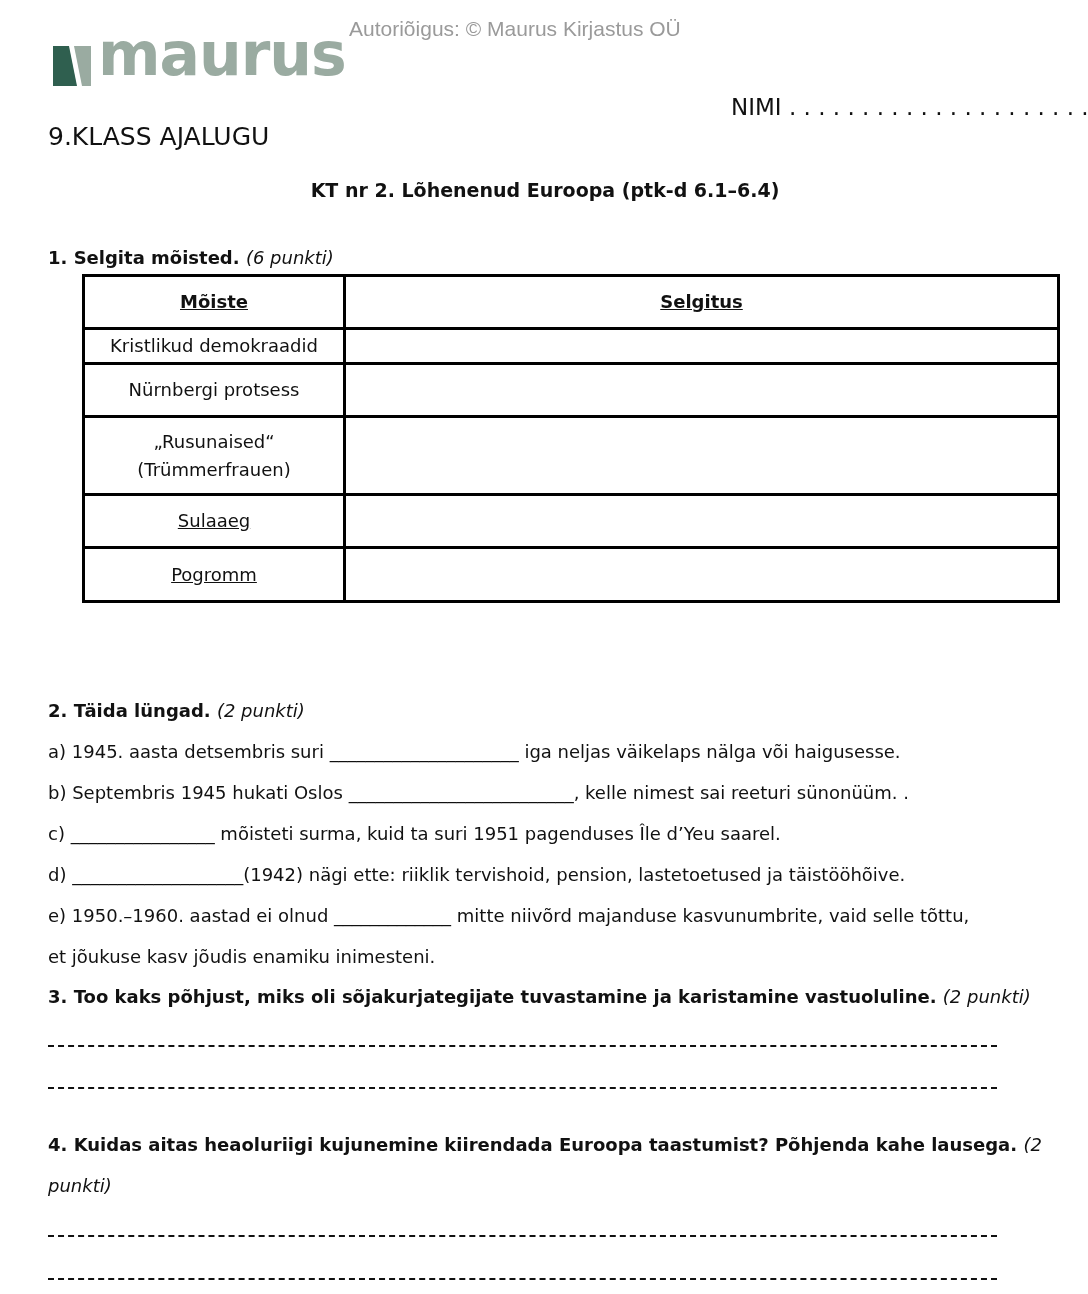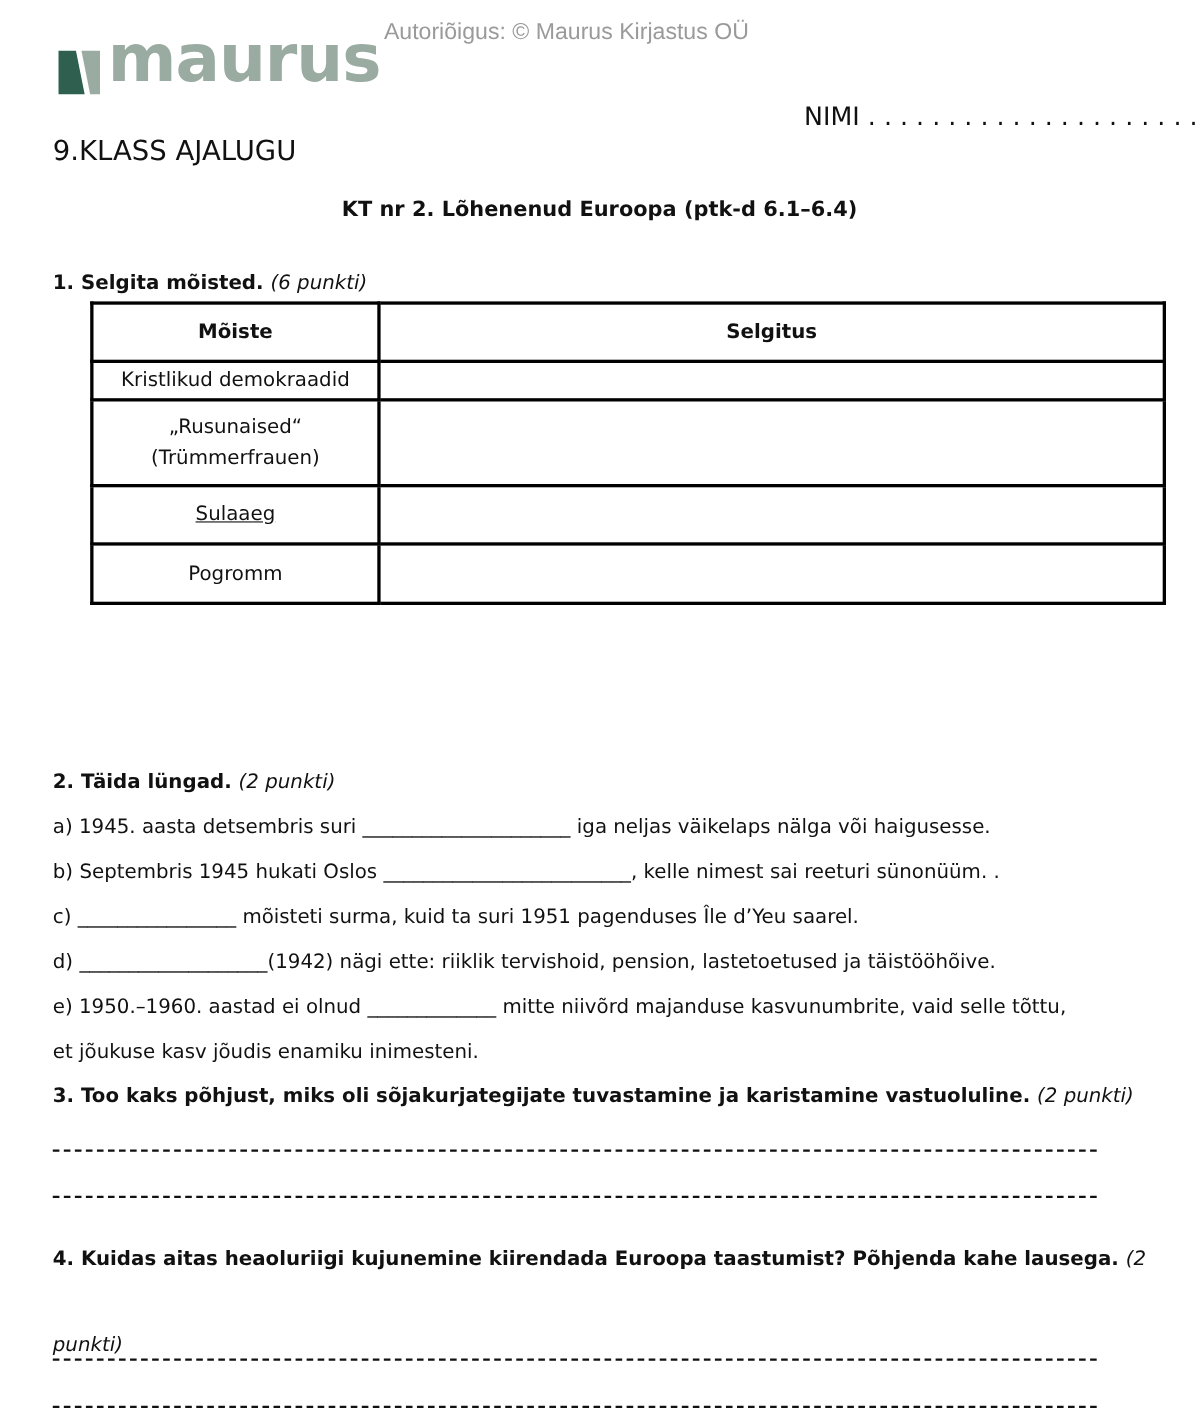--- a/index.html
+++ b/index.html
@@ -84,21 +84,21 @@
       table-layout: fixed;
     }
     table.terms td, table.terms th {
       border: 3px solid #000000;
       text-align: center;
       vertical-align: middle;
       font-size: 18px;
       padding: 0 4px;
       line-height: 28px;
     }
-    table.terms th { font-weight: bold; }
+    table.terms th { font-weight: bold; text-decoration: underline; }
     table.terms col.c1 { width: 261px; }
     table.terms col.c2 { width: 714px; }
 
     .line {
       left: 48px;
       font-size: 18px;
       white-space: nowrap;
       line-height: 24px;
     }
     .blank-line {
@@ -139,32 +139,36 @@
     </colgroup>
   <tbody>
       <tr style="height:53px;">
     <th>Mõiste</th>
     <th>Selgitus</th>
   </tr>
   <tr style="height:35px;">
     <td>Kristlikud demokraadid</td>
     <td></td>
   </tr>
+  <tr style="height:53px;">
+    <td>Nürnbergi protsess</td>
+    <td></td>
+  </tr>
   <tr style="height:78px;">
     <td>
       <div>„Rusunaised“</div>
       <div>(Trümmerfrauen)</div>
     </td>
     <td></td>
   </tr>
   <tr style="height:53px;text-decoration:underline;">
     <td>Sulaaeg</td>
     <td></td>
   </tr>
-  <tr style="height:54px;">
+  <tr style="height:54px;text-decoration:underline;">
     <td>Pogromm</td>
     <td></td>
   </tr>
 </tbody>
   </table>
 
 <div class="abs q-heading" style="left:48px; top:700px;">
   <span>2. Täida lüngad.</span>
   <span class="q-points">(2 punkti)</span>
 </div>
@@ -192,17 +196,17 @@
   <span>3. Too kaks põhjust, miks oli sõjakurjategijate tuvastamine ja karistamine vastuoluline.</span>
   <span class="q-points">(2 punkti)</span>
 </div>
 <div class="abs blank-line" style="top:1045px;"></div>
 <div class="abs blank-line" style="top:1087px;"></div>
 
 <div class="abs q-heading" style="left:48px; top:1134px;">
   <span>4. Kuidas aitas heaoluriigi kujunemine kiirendada Euroopa taastumist? Põhjenda kahe lausega.</span>
   <span class="q-points">(2</span>
 </div>
-<div class="abs q-heading" style="left:48px; top:1175px;margin-top:37px;">
+<div class="abs q-heading" style="left:48px; top:1175px;">
   <span class="q-points">punkti)</span>
 </div>
 <div class="abs blank-line" style="top:1235px;"></div>
 <div class="abs blank-line" style="top:1278px;"></div>
 
 </body></html>

